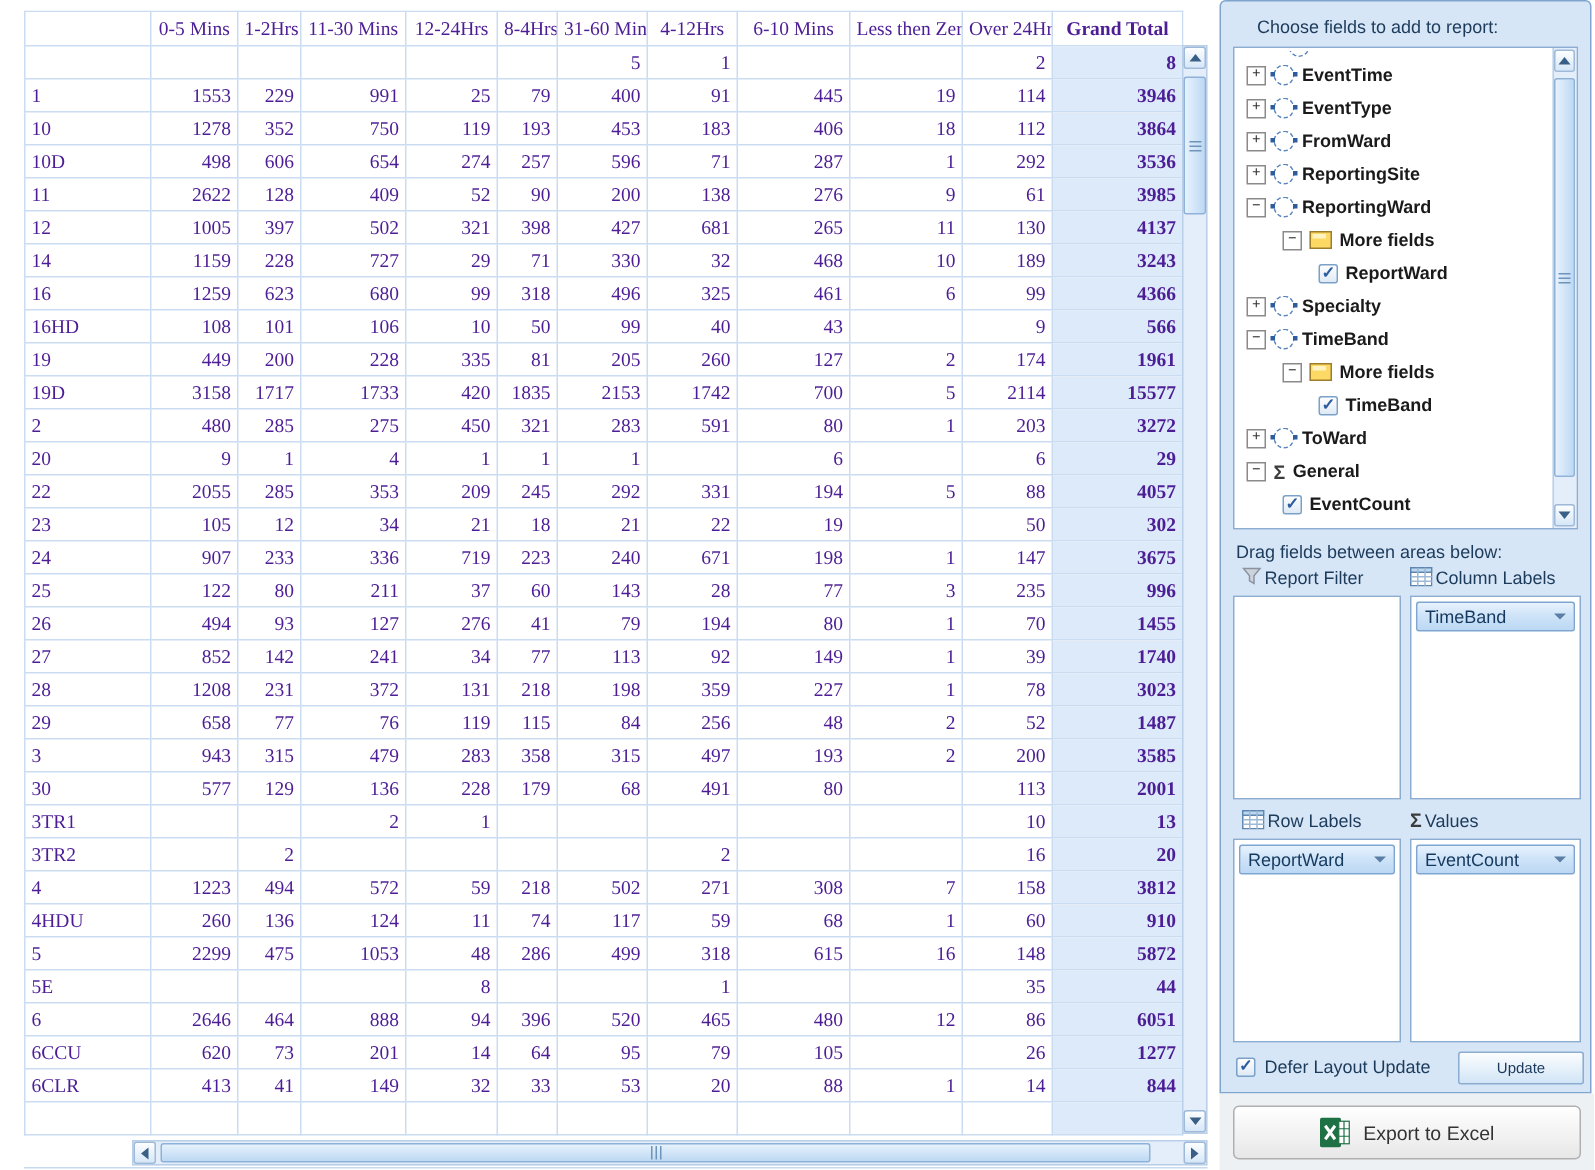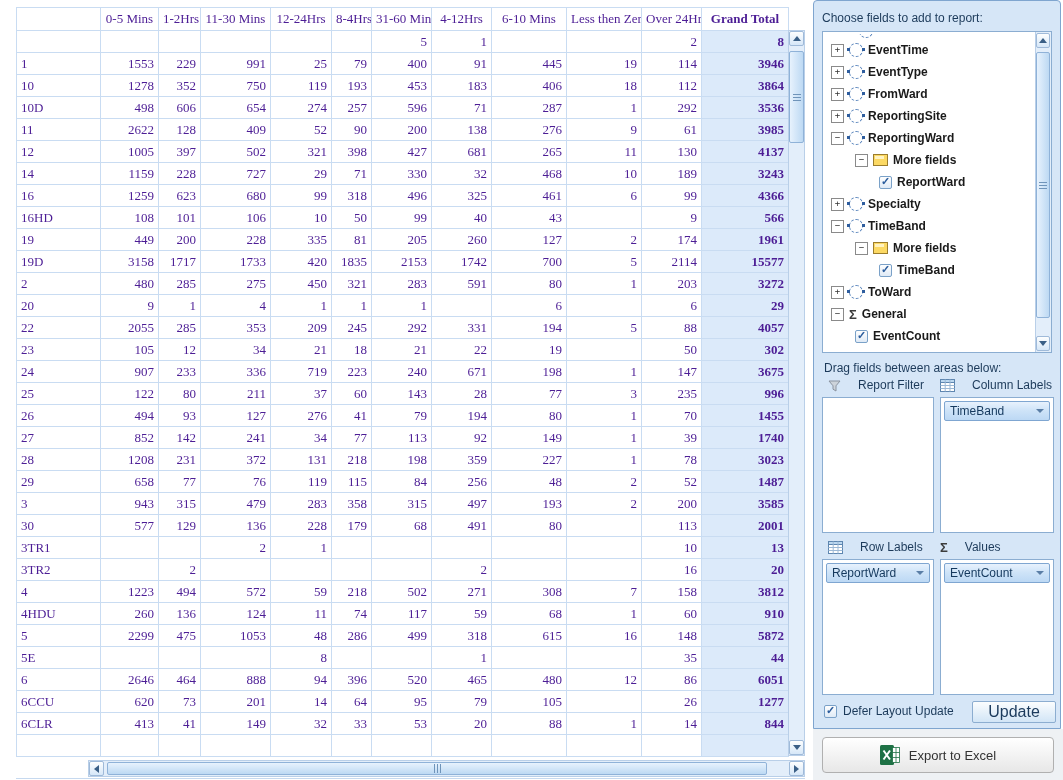--- a/index.html
+++ b/index.html
@@ -41,21 +41,21 @@
   .grip-h{width:8px;height:1px;background:#6f94ba;box-shadow:0 -3px 0 #6f94ba,0 3px 0 #6f94ba;}
   .grip-v{width:1px;height:9px;background:#6f94ba;box-shadow:-3px 0 0 #6f94ba,3px 0 0 #6f94ba;}
   .tri-up{width:0;height:0;border-left:4px solid transparent;border-right:4px solid transparent;border-bottom:5px solid #3a5f86;}
   .tri-down{width:0;height:0;border-left:4px solid transparent;border-right:4px solid transparent;border-top:5px solid #3a5f86;}
   .tri-left{width:0;height:0;border-top:4px solid transparent;border-bottom:4px solid transparent;border-right:5px solid #3a5f86;}
   .tri-right{width:0;height:0;border-top:4px solid transparent;border-bottom:4px solid transparent;border-left:5px solid #3a5f86;}
 
   
   .panel{position:absolute;left:813px;top:0;width:248px;height:729px;background:#d6e6f7;
          border:1px solid #7fa5cf;border-radius:4px 4px 0 0;box-sizing:border-box;}
-  .panel-title{position:absolute;left:8px;top:10px;font-size:12px;color:#1c3a5a;}
+  .panel-title{position:absolute;left:24px;top:10px;font-size:12px;color:#1c3a5a;}
   .field-list{position:absolute;left:8px;top:30px;width:230px;height:322px;background:#fff;
               border:1px solid #8badd1;box-sizing:border-box;overflow:hidden;}
   .tree-items{position:absolute;left:0;top:7px;right:17px;}
   .tree-row{height:22px;display:flex;align-items:center;gap:5px;box-sizing:border-box;}
   .expander{width:11px;height:11px;border:1px solid #8a8a8a;background:#fff;flex:none;
             font:9px/9px "DejaVu Sans Mono",monospace;text-align:center;color:#333;}
   .dim-icon{width:12px;height:12px;border:1px dashed #5b86bd;border-radius:50%;position:relative;flex:none;box-sizing:content-box;}
   .dim-icon::before{content:'';position:absolute;left:-3px;top:4px;width:3px;height:3px;background:#2e5d9e;}
   .dim-icon::after{content:'';position:absolute;right:-3px;top:4px;width:3px;height:3px;background:#2e5d9e;}
   .mf-icon{width:13px;height:10px;background:#fcd964;border:1px solid #9c7d2c;flex:none;position:relative;}
@@ -69,38 +69,38 @@
   .clip-frag{position:absolute;top:2px;left:36px;width:14px;height:5px;overflow:hidden;}
   .clip-frag .dim-icon{position:absolute;top:-10px;left:0;}
   .flscroll{position:absolute;right:0;top:0;width:16px;height:320px;background:#e3eefa;border-left:1px solid #b9cfe8;box-sizing:border-box;}
   .flscroll .sbtn{left:0;width:14px;height:15px;}
   .flscroll .up{top:1px;} .flscroll .down{bottom:1px;}
   .flthumb{position:absolute;left:0;top:20px;width:14px;height:266px;
           background:linear-gradient(90deg,#e7f2fd,#bdd9f3);border:1px solid #8fb2d8;
           border-radius:2px;box-sizing:border-box;display:flex;align-items:center;justify-content:center;}
 
   .drag-label{position:absolute;left:10px;top:360px;font-size:12px;color:#1c3a5a;}
-  .area-hdr{position:absolute;display:flex;align-items:flex-end;gap:17px;font-size:12px;color:#1c3a5a;}
+  .area-hdr{position:absolute;display:flex;align-items:flex-start;gap:2px;font-size:12px;color:#1c3a5a;}
   .hdr-rf{left:14px;top:377px;} .hdr-cl{left:126px;top:377px;}
   .hdr-rl{left:14px;top:539px;} .hdr-v{left:126px;top:539px;}
   .abox{position:absolute;background:#fff;border:1px solid #8badd1;box-sizing:border-box;padding:3px;}
   .box-rf{left:8px;top:396px;width:112px;height:136px;}
   .box-cl{left:126px;top:396px;width:114px;height:136px;}
   .box-rl{left:8px;top:558px;width:112px;height:136px;}
   .box-v{left:126px;top:558px;width:114px;height:136px;}
   .pill{height:20px;background:linear-gradient(180deg,#e8f2fd 0%,#cfe4f8 45%,#bcd8f4 100%);
         border:1px solid #7fa6d1;border-radius:2px;display:flex;align-items:center;
         justify-content:space-between;padding:0 5px;color:#15395e;font-size:12px;box-sizing:border-box;}
   .pill .arrow{width:0;height:0;border-left:4px solid transparent;border-right:4px solid transparent;border-top:4px solid #5a7ea6;}
 
   .defer-row{position:absolute;left:10px;top:703px;display:flex;align-items:center;gap:6px;
              font-size:12px;color:#1c3a5a;}
   .update-btn{position:absolute;right:4px;top:700px;width:84px;height:22px;
               background:linear-gradient(180deg,#fbfdfe,#d2e5f6);border:1px solid #8cadd0;
-              border-radius:2px;font-size:16px;color:#1b3a5c;font-family:"Liberation Sans",sans-serif;}
+              border-radius:2px;font-size:10px;color:#1b3a5c;font-family:"Liberation Sans",sans-serif;}
 
   
   .export-strip{position:absolute;left:813px;top:729px;width:250px;height:51px;background:#eef1f4;}
   .export-btn{position:absolute;left:9px;top:8px;width:232px;height:36px;
               background:linear-gradient(180deg,#ffffff,#e7e7e7);border:1px solid #b0b0b0;
               border-radius:4px;display:flex;align-items:center;justify-content:center;gap:9px;
               font-size:13px;color:#333;font-family:"Liberation Sans",sans-serif;}
 </style>
 </head>
 <body>

